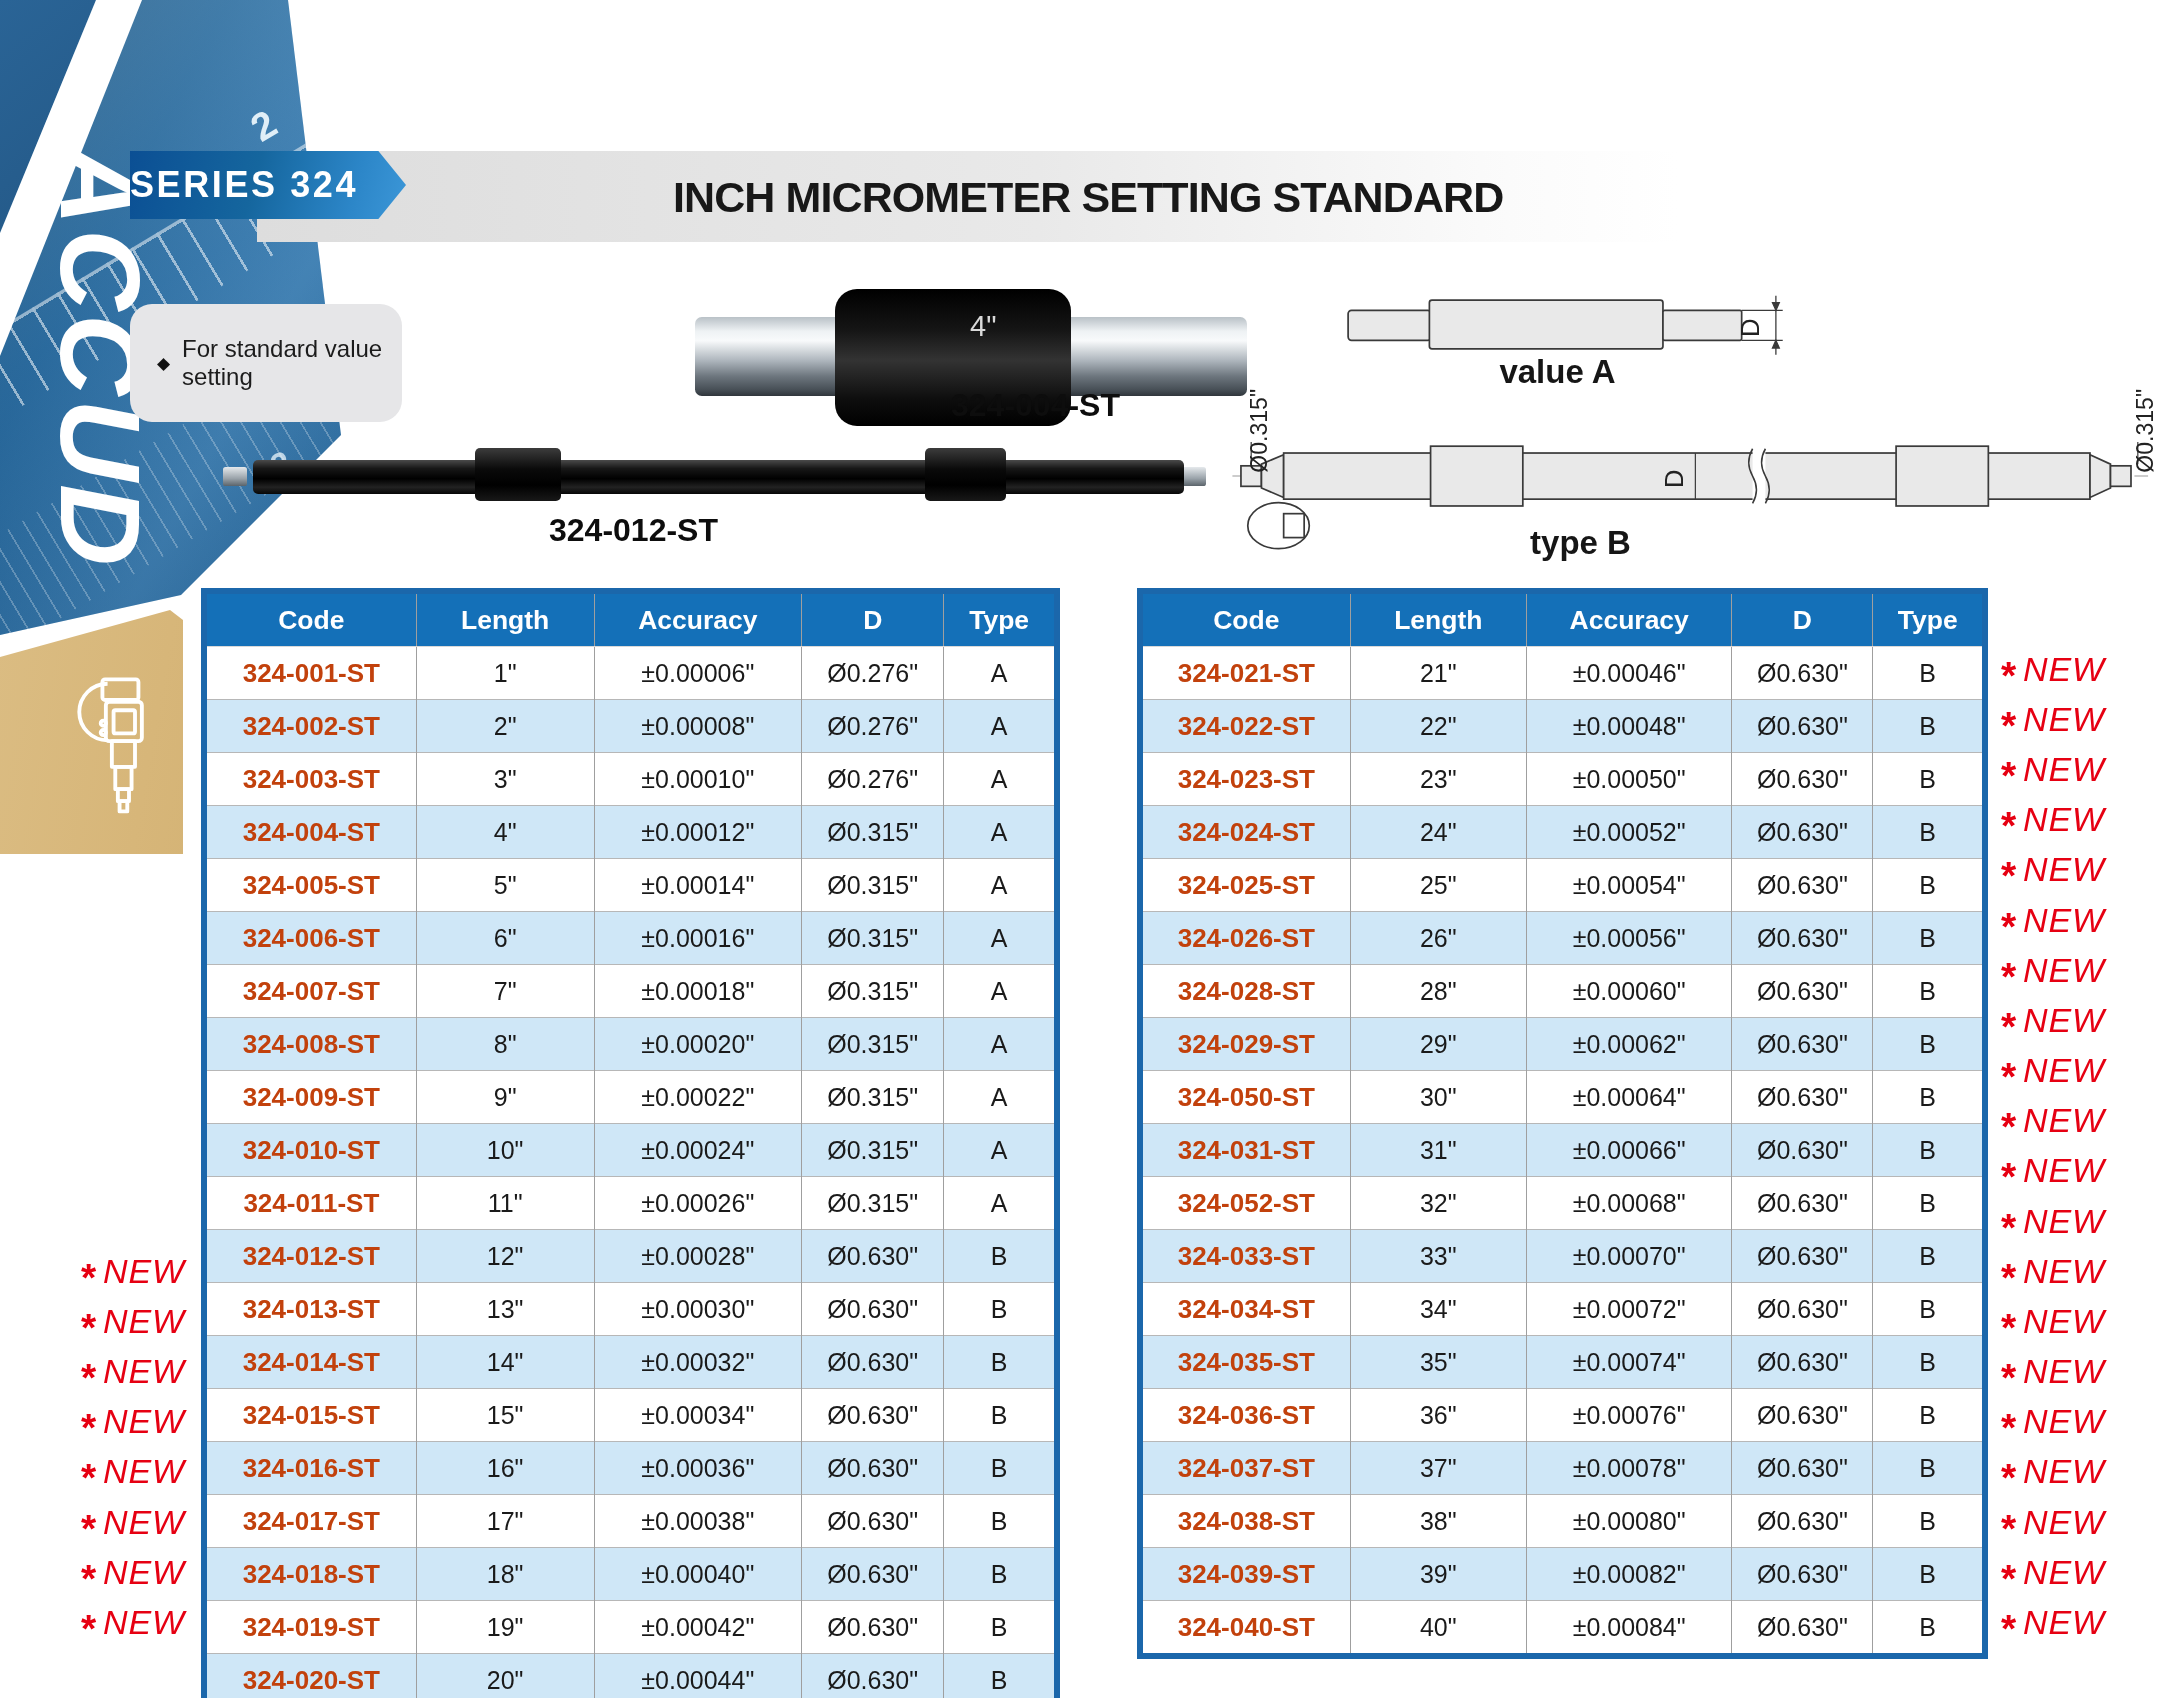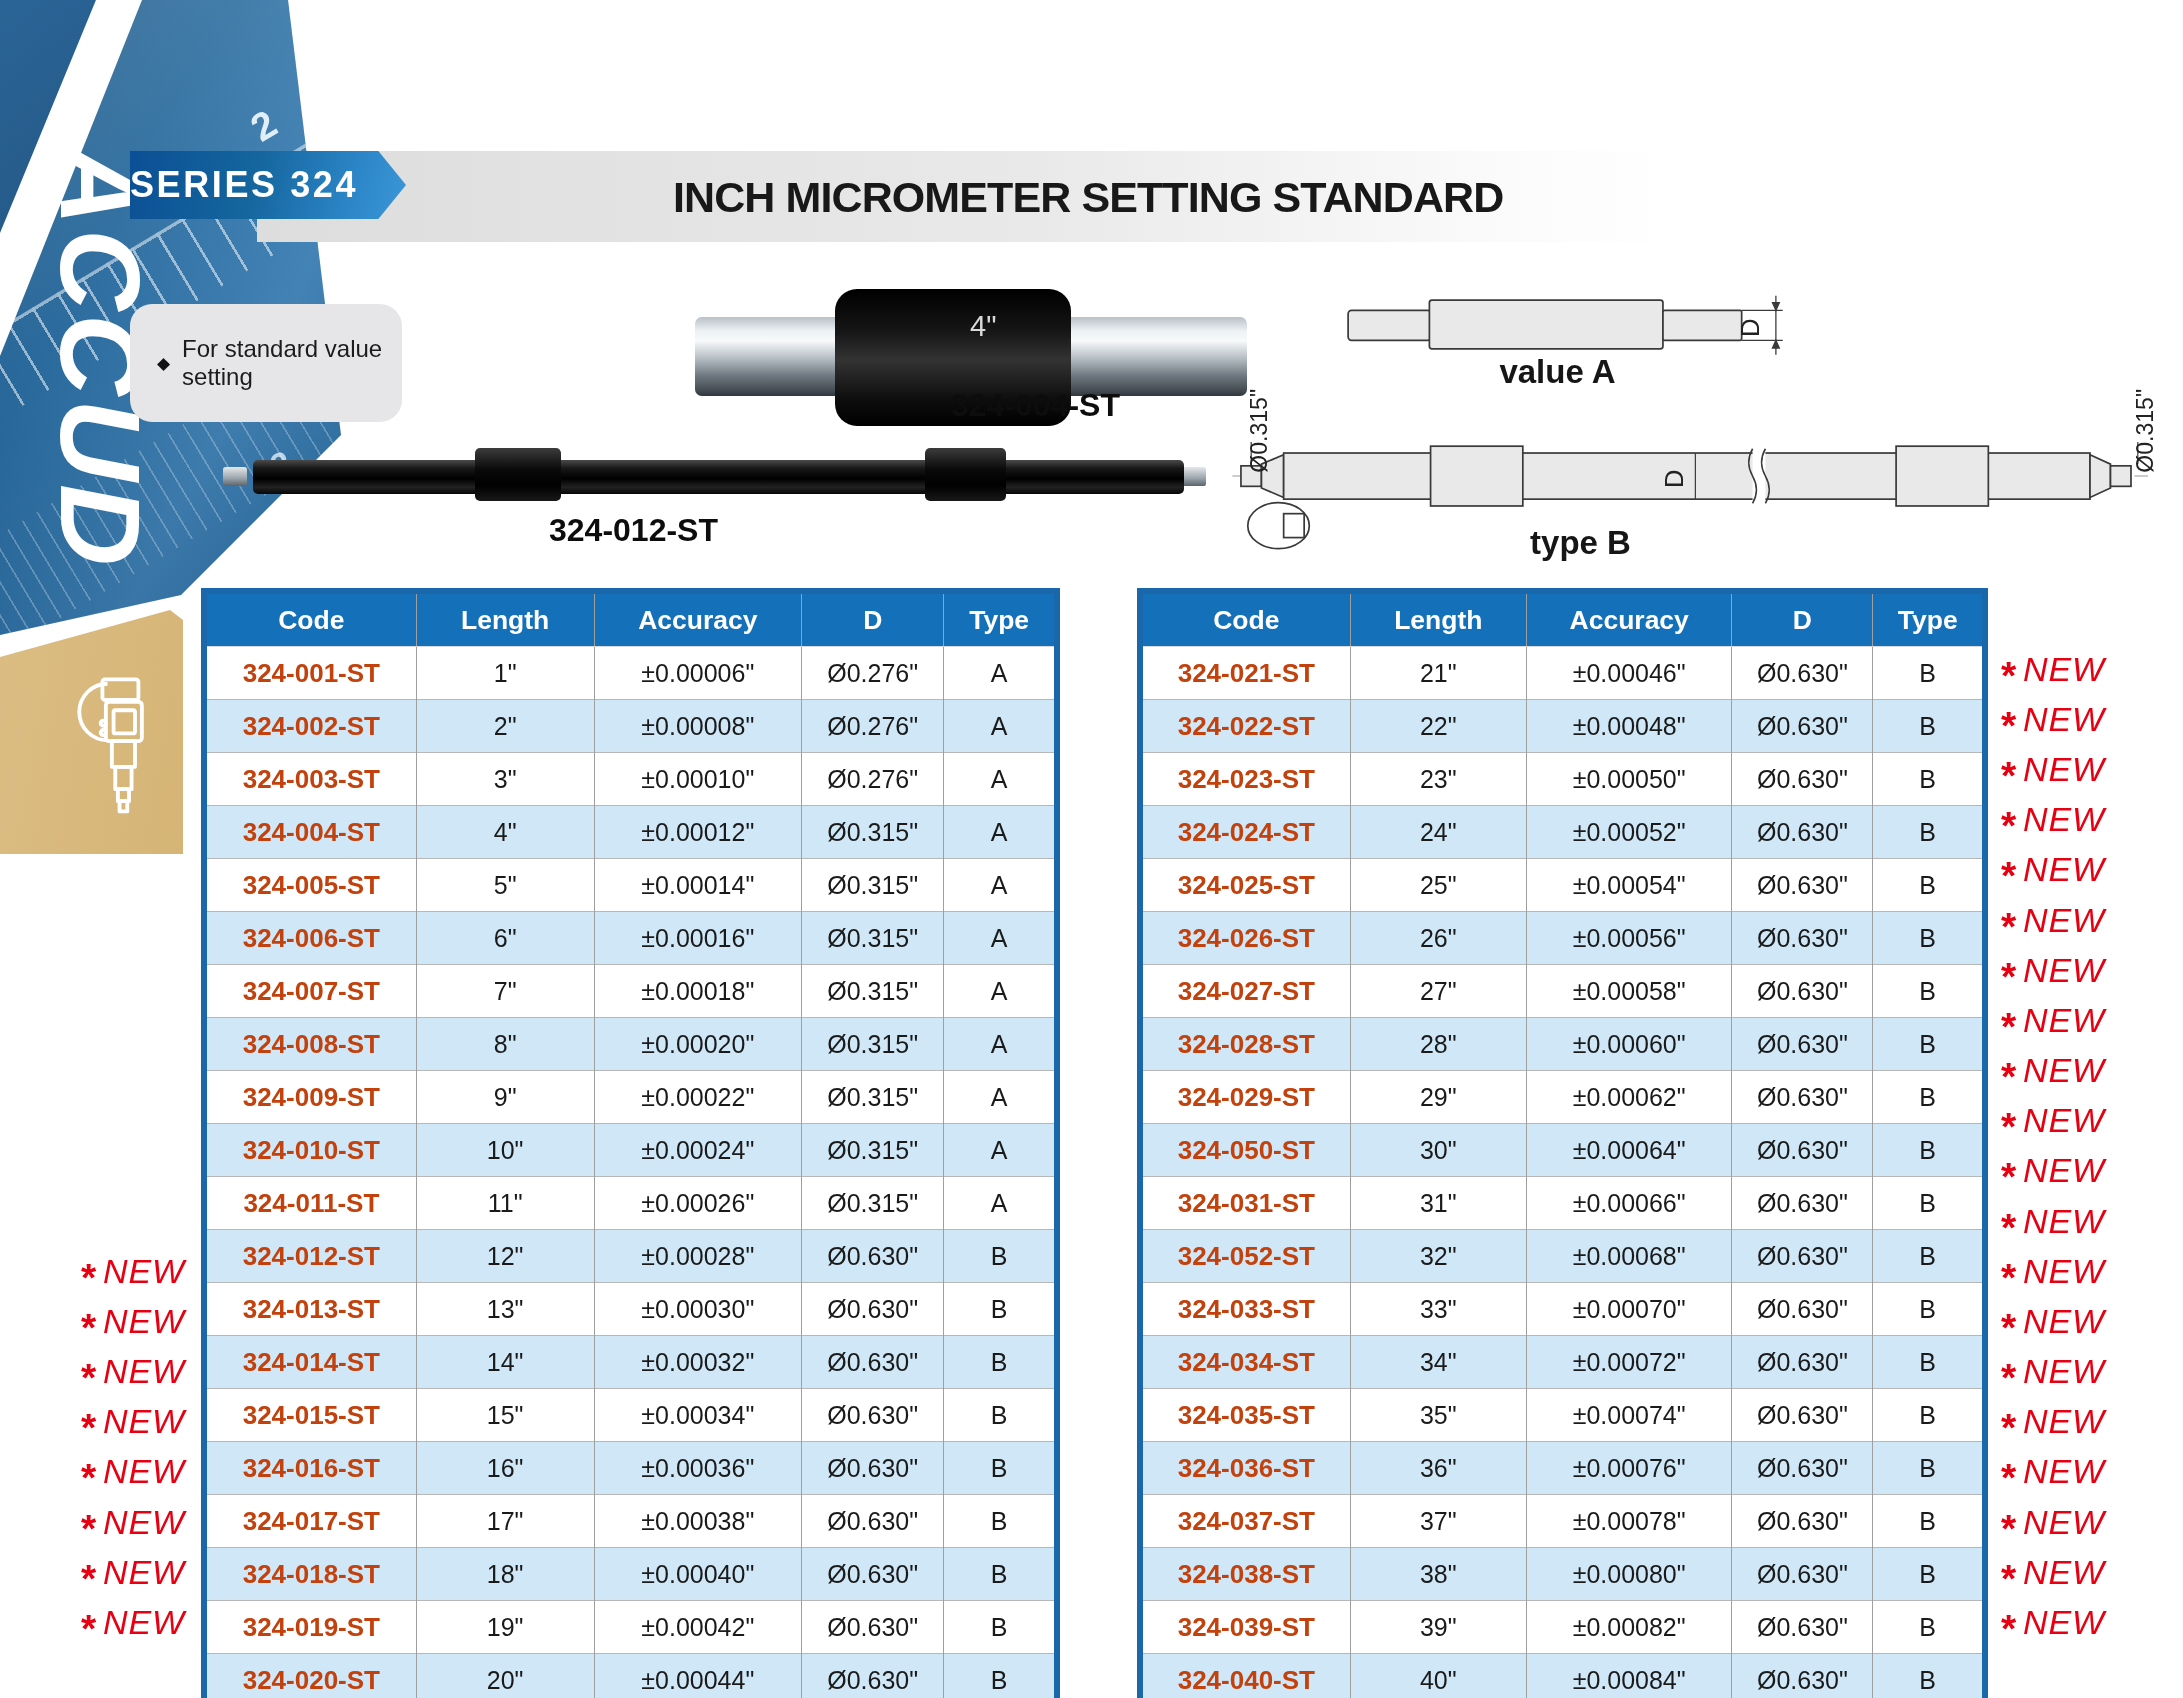--- a/index.html
+++ b/index.html
@@ -418,27 +418,20 @@
             <td>B</td>
           </tr>
           <tr>
             <td class="code">324-026-ST</td>
             <td>26"</td>
             <td>±0.00056"</td>
             <td>Ø0.630"</td>
             <td>B</td>
           </tr>
           <tr>
-            <td class="code">324-027-ST</td>
-            <td>27"</td>
-            <td>±0.00058"</td>
-            <td>Ø0.630"</td>
-            <td>B</td>
-          </tr>
-          <tr>
             <td class="code">324-028-ST</td>
             <td>28"</td>
             <td>±0.00060"</td>
             <td>Ø0.630"</td>
             <td>B</td>
           </tr>
           <tr>
             <td class="code">324-029-ST</td>
             <td>29"</td>
             <td>±0.00062"</td>

